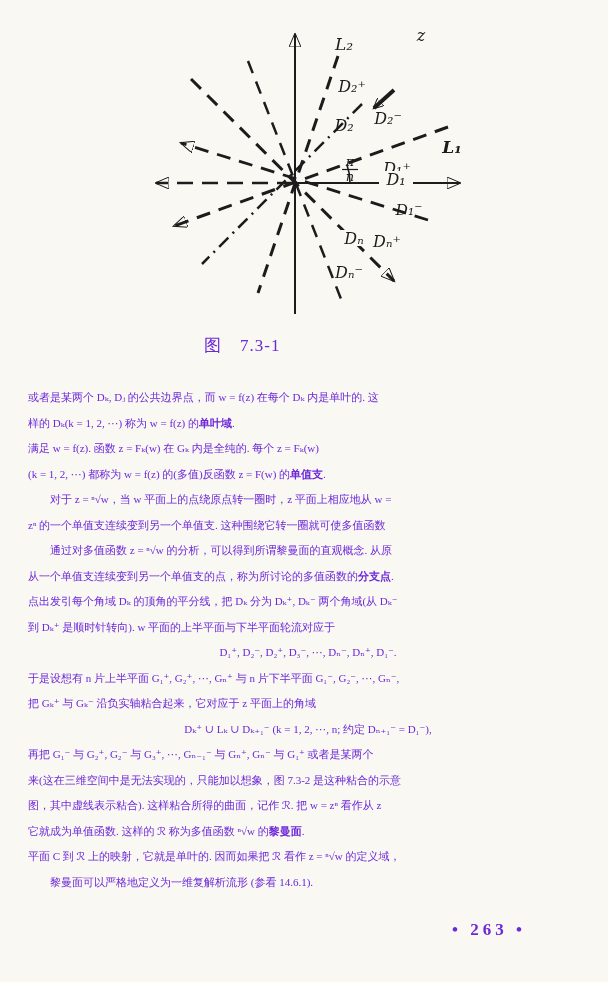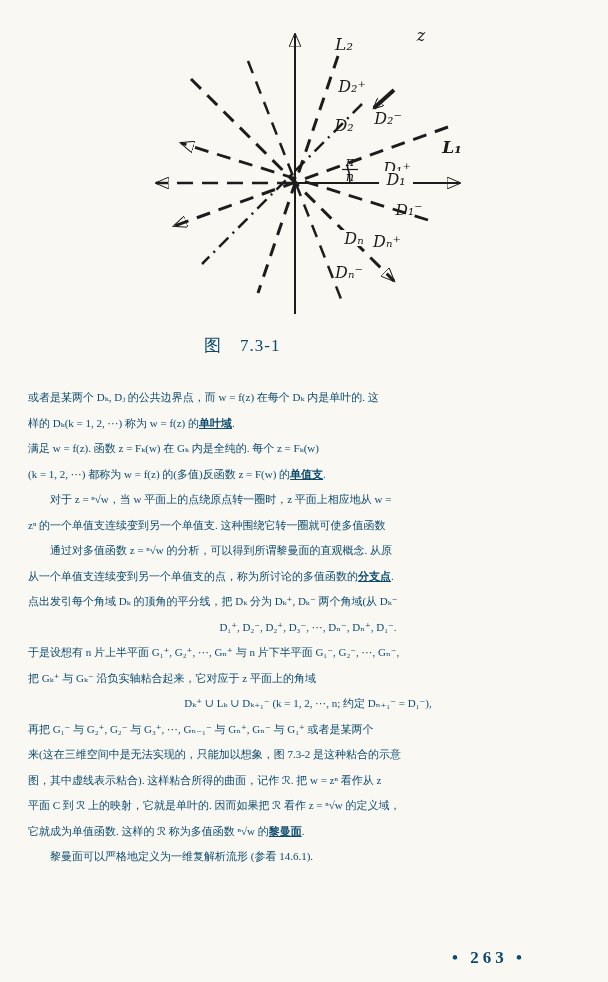--- a/index.html
+++ b/index.html
@@ -1,32 +1,32 @@
 <!DOCTYPE html>
 <html><head>
 <meta charset="utf-8">
 <style>
   html,body { margin:0; padding:0; }
   .page {
     position:relative; width:608px; height:982px;
-    background:#f9f8f3; color:#0c4a6e; overflow:hidden;
+    background:#f9f8f3; color:#6d28d9; overflow:hidden;
     font-family:"Liberation Serif","DejaVu Serif","DejaVu Sans",serif;
   }
   .figure-svg { position:absolute; top:0; left:0; }
   .fig-caption {
     position:absolute; top:334px; left:204px; width:200px;
     font-size:17px; letter-spacing:1px;
   }
   .text-block { position:absolute; top:385px; left:28px; width:560px; font-size:11px; }
   .tline { height:25.5px; line-height:25.5px; white-space:nowrap; }
   .tline.display { text-align:center; white-space:normal; }
-  .tline b { font-weight:bold;text-decoration:underline; }
+  .tline b { font-weight:bold; }
   .pagenum {
     position:absolute; top:920px; left:452px;
-    font-size:17px; font-weight:bold; letter-spacing:4px;margin-top:28px;
+    font-size:17px; font-weight:bold; letter-spacing:4px;
   }
   svg text {
     font-family:"DejaVu Serif","DejaVu Sans",serif;
     font-style:italic; fill:#1c1c1c;
   }
   svg line, svg path { stroke:#1c1c1c; fill:none; }
 </style>
 </head>
 <body>
 
@@ -84,26 +84,27 @@
   <div class="text-block">
     <div class="tline">或者是某两个 Dₖ, Dⱼ 的公共边界点，而 w = f(z) 在每个 Dₖ 内是单叶的. 这</div>
     <div class="tline"><span>样的 Dₖ(k = 1, 2, ⋯) 称为 w = f(z) 的</span><b>单叶域</b><span>.</span></div>
     <div class="tline">满足 w = f(z). 函数 z = Fₖ(w) 在 Gₖ 内是全纯的. 每个 z = Fₖ(w)</div>
     <div class="tline"><span>(k = 1, 2, ⋯) 都称为 w = f(z) 的(多值)反函数 z = F(w) 的</span><b>单值支</b><span>.</span></div>
     <div class="tline">　　对于 z = ⁿ√w，当 w 平面上的点绕原点转一圈时，z 平面上相应地从 w =</div>
     <div class="tline">zⁿ 的一个单值支连续变到另一个单值支. 这种围绕它转一圈就可使多值函数</div>
     <div class="tline">　　通过对多值函数 z = ⁿ√w 的分析，可以得到所谓黎曼面的直观概念. 从原</div>
     <div class="tline"><span>从一个单值支连续变到另一个单值支的点，称为所讨论的多值函数的</span><b>分支点</b><span>.</span></div>
     <div class="tline">点出发引每个角域 Dₖ 的顶角的平分线，把 Dₖ 分为 Dₖ⁺, Dₖ⁻ 两个角域(从 Dₖ⁻</div>
+    <div class="tline">到 Dₖ⁺ 是顺时针转向). w 平面的上半平面与下半平面轮流对应于</div>
     <div class="tline display">D₁⁺, D₂⁻, D₂⁺, D₃⁻, ⋯, Dₙ⁻, Dₙ⁺, D₁⁻.</div>
     <div class="tline">于是设想有 n 片上半平面 G₁⁺, G₂⁺, ⋯, Gₙ⁺ 与 n 片下半平面 G₁⁻, G₂⁻, ⋯, Gₙ⁻,</div>
     <div class="tline">把 Gₖ⁺ 与 Gₖ⁻ 沿负实轴粘合起来，它对应于 z 平面上的角域</div>
     <div class="tline display">Dₖ⁺ ∪ Lₖ ∪ Dₖ₊₁⁻ (k = 1, 2, ⋯, n; 约定 Dₙ₊₁⁻ = D₁⁻),</div>
     <div class="tline">再把 G₁⁻ 与 G₂⁺, G₂⁻ 与 G₃⁺, ⋯, Gₙ₋₁⁻ 与 Gₙ⁺, Gₙ⁻ 与 G₁⁺ 或者是某两个</div>
     <div class="tline">来(这在三维空间中是无法实现的，只能加以想象，图 7.3-2 是这种粘合的示意</div>
     <div class="tline">图，其中虚线表示粘合). 这样粘合所得的曲面，记作 ℛ. 把 w = zⁿ 看作从 z</div>
+    <div class="tline"><span>它就成为单值函数. 这样的 ℛ 称为多值函数 ⁿ√w 的</span><b>黎曼面</b><span>.</span></div>
     <div class="tline">平面 C 到 ℛ 上的映射，它就是单叶的. 因而如果把 ℛ 看作 z = ⁿ√w 的定义域，</div>
-    <div class="tline"><span>它就成为单值函数. 这样的 ℛ 称为多值函数 ⁿ√w 的</span><b>黎曼面</b><span>.</span></div>
     <div class="tline">　　黎曼面可以严格地定义为一维复解析流形 (参看 14.6.1).</div>
   </div>
 
   <div class="pagenum">• 263 •</div>
 </div>
 
 </body></html>

